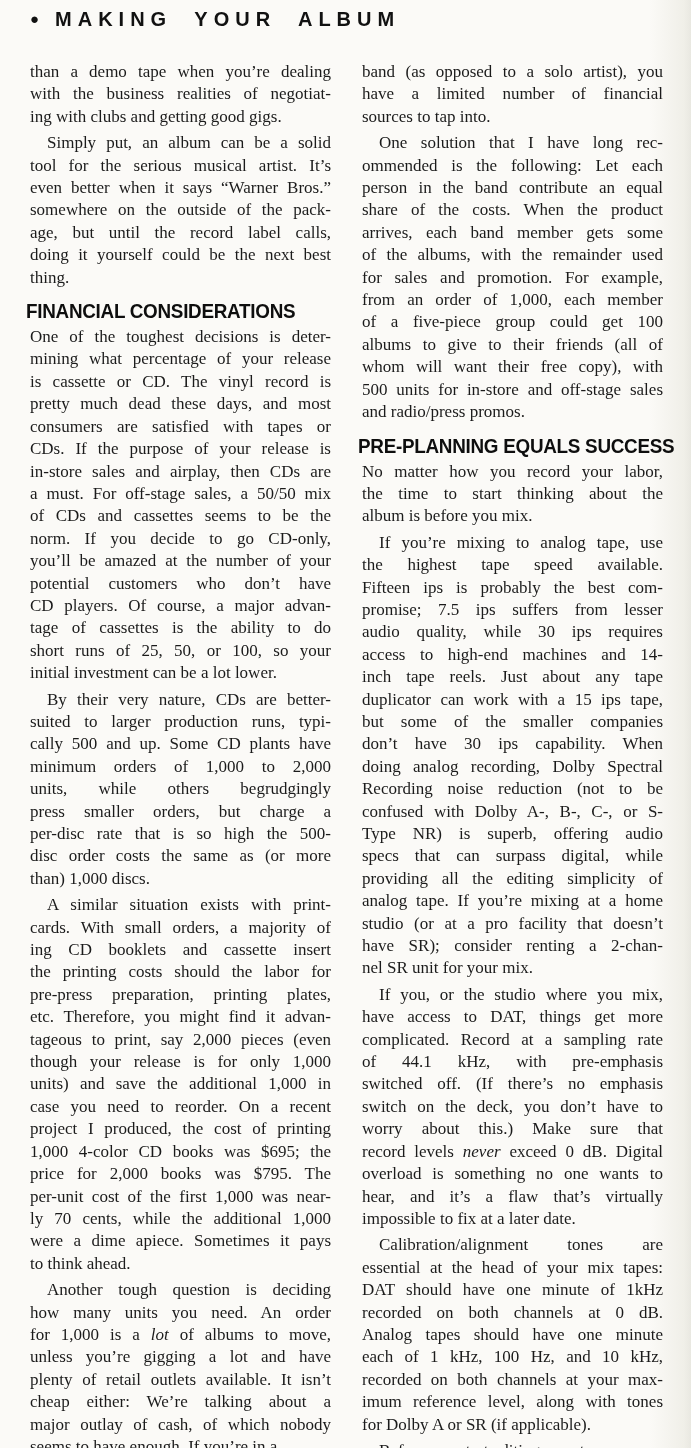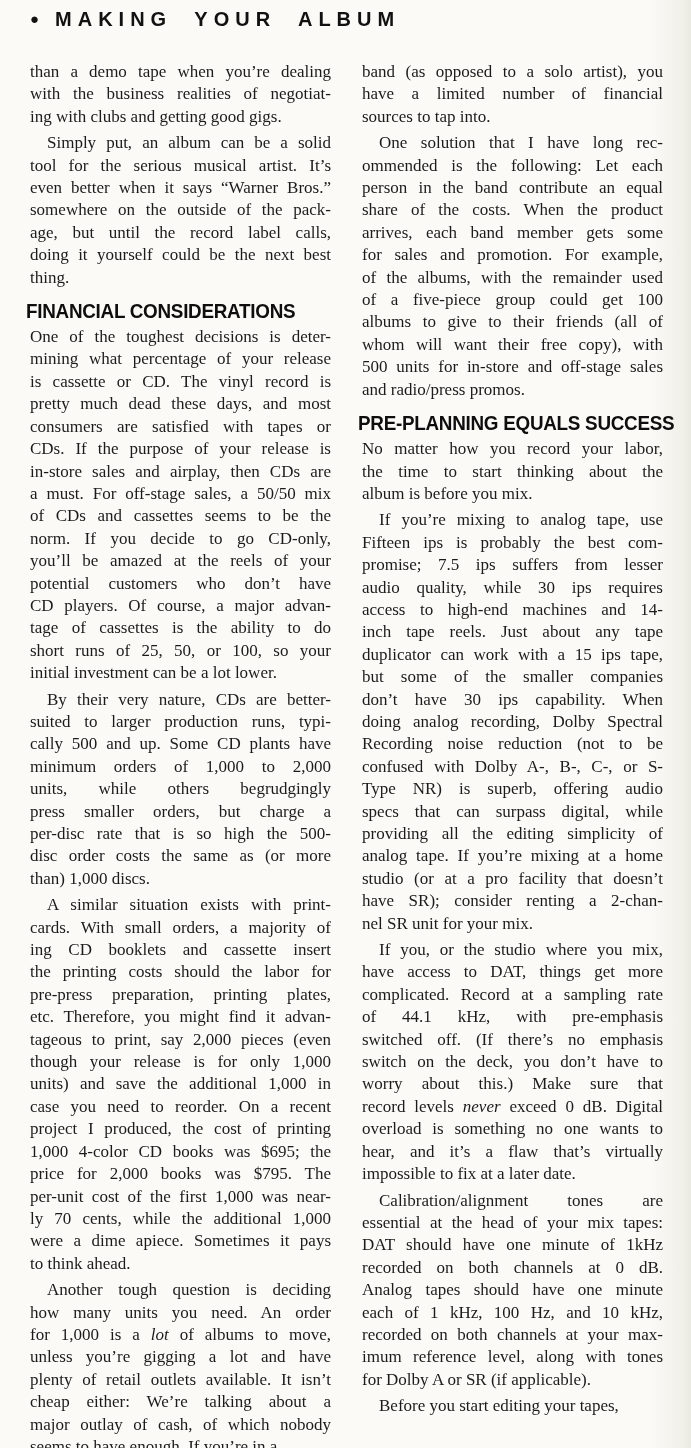--- a/index.html
+++ b/index.html
@@ -75,21 +75,21 @@
           <div class="line">One of the toughest decisions is deter-</div>
           <div class="line">mining what percentage of your release</div>
           <div class="line">is cassette or CD. The vinyl record is</div>
           <div class="line">pretty much dead these days, and most</div>
           <div class="line">consumers are satisfied with tapes or</div>
           <div class="line">CDs. If the purpose of your release is</div>
           <div class="line">in-store sales and airplay, then CDs are</div>
           <div class="line">a must. For off-stage sales, a 50/50 mix</div>
           <div class="line">of CDs and cassettes seems to be the</div>
           <div class="line">norm. If you decide to go CD-only,</div>
-          <div class="line">you’ll be amazed at the reels of your</div>
+          <div class="line">you’ll be amazed at the number of your</div>
           <div class="line">potential customers who don’t have</div>
           <div class="line">CD players. Of course, a major advan-</div>
           <div class="line">tage of cassettes is the ability to do</div>
           <div class="line">short runs of 25, 50, or 100, so your</div>
           <div class="line last">initial investment can be a lot lower.</div>
         </div>
         <div class="para">
           <div class="line first-indent">By their very nature, CDs are better-</div>
           <div class="line">suited to larger production runs, typi-</div>
           <div class="line">cally 500 and up. Some CD plants have</div>
@@ -135,36 +135,38 @@
           <div class="line">band (as opposed to a solo artist), you</div>
           <div class="line">have a limited number of financial</div>
           <div class="line last">sources to tap into.</div>
         </div>
         <div class="para">
           <div class="line first-indent">One solution that I have long rec-</div>
           <div class="line">ommended is the following: Let each</div>
           <div class="line">person in the band contribute an equal</div>
           <div class="line">share of the costs. When the product</div>
           <div class="line">arrives, each band member gets some</div>
+          <div class="line">of the albums, with the remainder used</div>
           <div class="line">for sales and promotion. For example,</div>
-          <div class="line">of the albums, with the remainder used</div>
+          <div class="line">from an order of 1,000, each member</div>
           <div class="line">of a five-piece group could get 100</div>
           <div class="line">albums to give to their friends (all of</div>
           <div class="line">whom will want their free copy), with</div>
           <div class="line">500 units for in-store and off-stage sales</div>
           <div class="line last">and radio/press promos.</div>
         </div>
         <div class="col-heading">PRE-PLANNING EQUALS SUCCESS</div>
         <div class="para">
           <div class="line">No matter how you record your labor,</div>
           <div class="line">the time to start thinking about the</div>
           <div class="line last">album is before you mix.</div>
         </div>
         <div class="para">
           <div class="line first-indent">If you’re mixing to analog tape, use</div>
+          <div class="line">the highest tape speed available.</div>
           <div class="line">Fifteen ips is probably the best com-</div>
           <div class="line">promise; 7.5 ips suffers from lesser</div>
           <div class="line">audio quality, while 30 ips requires</div>
           <div class="line">access to high-end machines and 14-</div>
           <div class="line">inch tape reels. Just about any tape</div>
           <div class="line">duplicator can work with a 15 ips tape,</div>
           <div class="line">but some of the smaller companies</div>
           <div class="line">don’t have 30 ips capability. When</div>
           <div class="line">doing analog recording, Dolby Spectral</div>
           <div class="line">Recording noise reduction (not to be</div>

